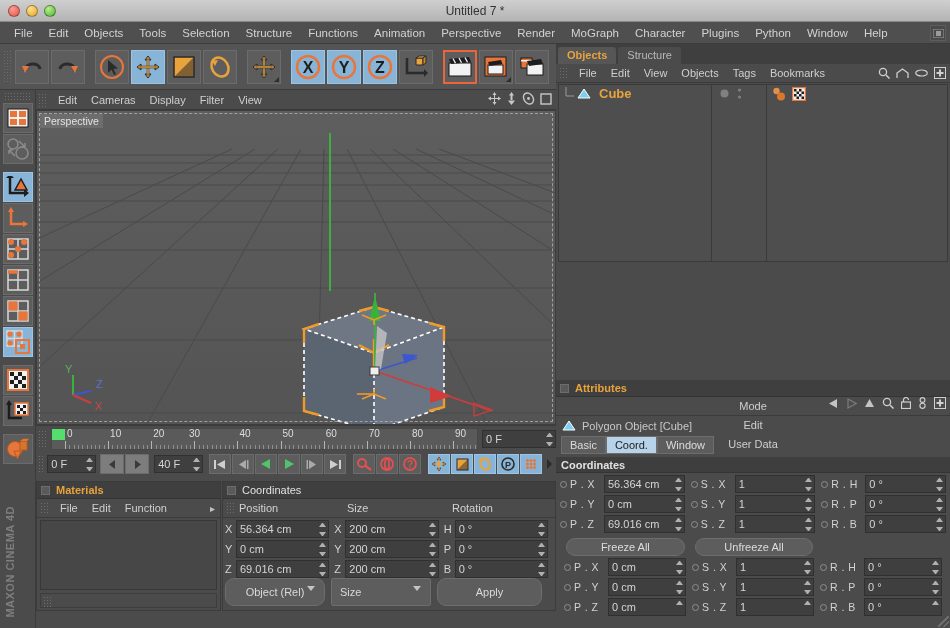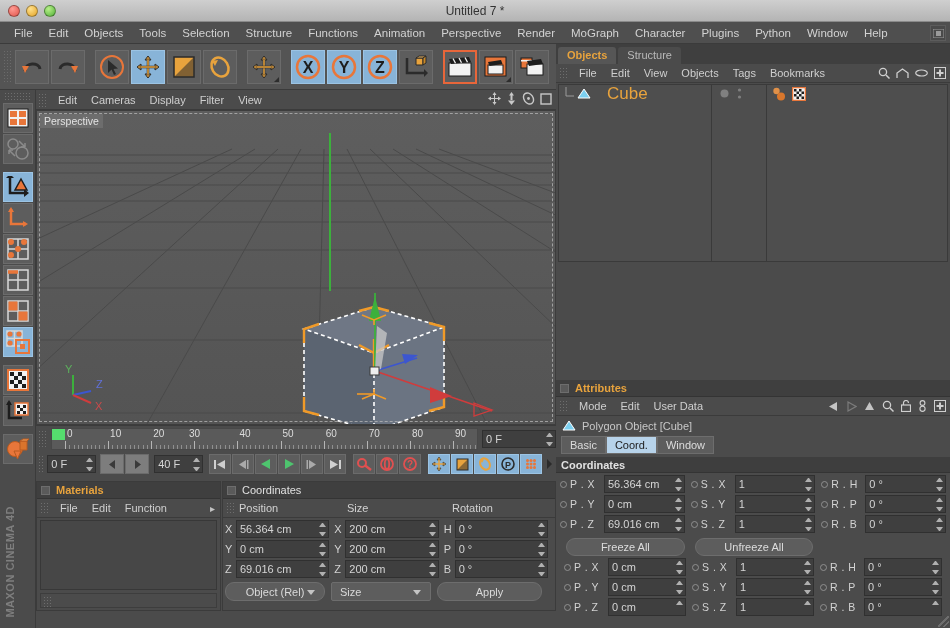--- a/index.html
+++ b/index.html
@@ -147,41 +147,41 @@
   .coordpanel { position:absolute; left:222px; top:481px; width:334px; height:130px;
       background:#4b4b4b; border:1px solid #3b3b3b; }
   .coordhdrrow { display:flex; height:19px; align-items:center;
       border-bottom:1px solid #3b3b3b; }
   .coordhdrrow .pg { width:9px; height:13px; margin:0 4px 0 3px;
       background-image:radial-gradient(#6e6e6e 40%,transparent 41%); background-size:3px 3px;}
   .colhdr { font-size:11px; color:#d2d2d2; }
   .crow { display:flex; align-items:center; height:19px; margin-top:1px; padding:0 2px; }
   .axlbl { width:11px; font-size:11px; color:#d3d3d3; text-align:left; }
   .cfield { flex:1; margin-right:5px; }
-  .dropdown { height:19px; background:#5d5d5d; border:1px solid #6d6d6d;
+  .dropdown { height:28px; background:#5d5d5d; border:1px solid #6d6d6d;
       border-radius:9px; display:flex; align-items:center; justify-content:center;
       position:relative; font-size:11px; color:#dadada; }
   .dropdown .car { position:absolute; right:9px; top:7px;
       border-left:4px solid transparent; border-right:4px solid transparent; border-top:5px solid #c4c4c4;}
 
   
   .rightcol { position:absolute; left:556px; top:44px; width:394px; bottom:0;
       background:#4b4b4b; }
   .tabsrow { height:20px; background:#3f3f3f; display:flex; align-items:flex-end;
       padding-left:2px; }
   .tabx { padding:2px 9px 3px 9px; font-size:11px; background:#4b4b4b; margin-right:2px;
       border-radius:3px 3px 0 0; color:#b9b9b9; }
   .tabx.act { color:#e8a33d; background:#565656; font-weight:bold; }
   .objbody { position:absolute; left:2px; top:40px; right:2px; height:178px;
       background:#4e4e4e; border:1px solid #3a3a3a; display:flex; }
   .objcol1 { width:153px; border-right:1px solid #3a3a3a; }
   .objcol2 { width:55px; border-right:1px solid #3a3a3a; }
   .objcol3 { flex:1; }
   .objrow { height:17px; display:flex; align-items:center; padding-left:5px; }
-  .objname { color:#e8a33d; font-size:17px; font-weight:normal; margin-left:16px; }
+  .objname { color:#e8a33d; font-size:13px; font-weight:bold; margin-left:8px; }
 
   .attrpanel { position:absolute; left:0; top:336px; right:0; bottom:0; }
   .attrname { height:20px; display:flex; align-items:center; padding-left:6px; font-size:11px; }
   .tabrow2 { display:flex; padding-left:5px; gap:0px;text-align:right; }
   .sbtn { padding:2px 8px; font-size:11px; background:#5d5d5d; border:1px solid #6d6d6d;
        color:#dcdcdc; }
   .sbtn.act { background:#b7d3ea; color:#202020; }
   .sectionbar { height:16px; background:#3e3e3e; color:#e2e2e2; font-size:11px;
        font-weight:bold; display:flex; align-items:center; padding-left:5px; margin-top:3px;
        border-bottom:1px solid #343434; }
@@ -1082,21 +1082,21 @@
             </svg>
         </div>
       </div>
     </div>
 
     <div class="attrpanel">
       <div class="panel-hdr">
         <div class="sq"></div>
         <div class="ttl">Attributes</div>
       </div>
-      <div class="panel-menu" style="position:relative;">
+      <div class="panel-menu" style="position:relative;flex-direction:column;">
         <div class="pg"></div>
         <div class="mi">Mode</div>
         <div class="mi">Edit</div>
         <div class="mi">User Data</div>
         <div style="position:absolute;right:4px;display:flex;gap:7px;align-items:center;">
           <span>
               <svg width="11" height="11" viewBox="0 0 11 11">
                 <polygon points="9,1 9,10 1,5.5" fill="#c4c4c4"></polygon>
               </svg>
             </span>

